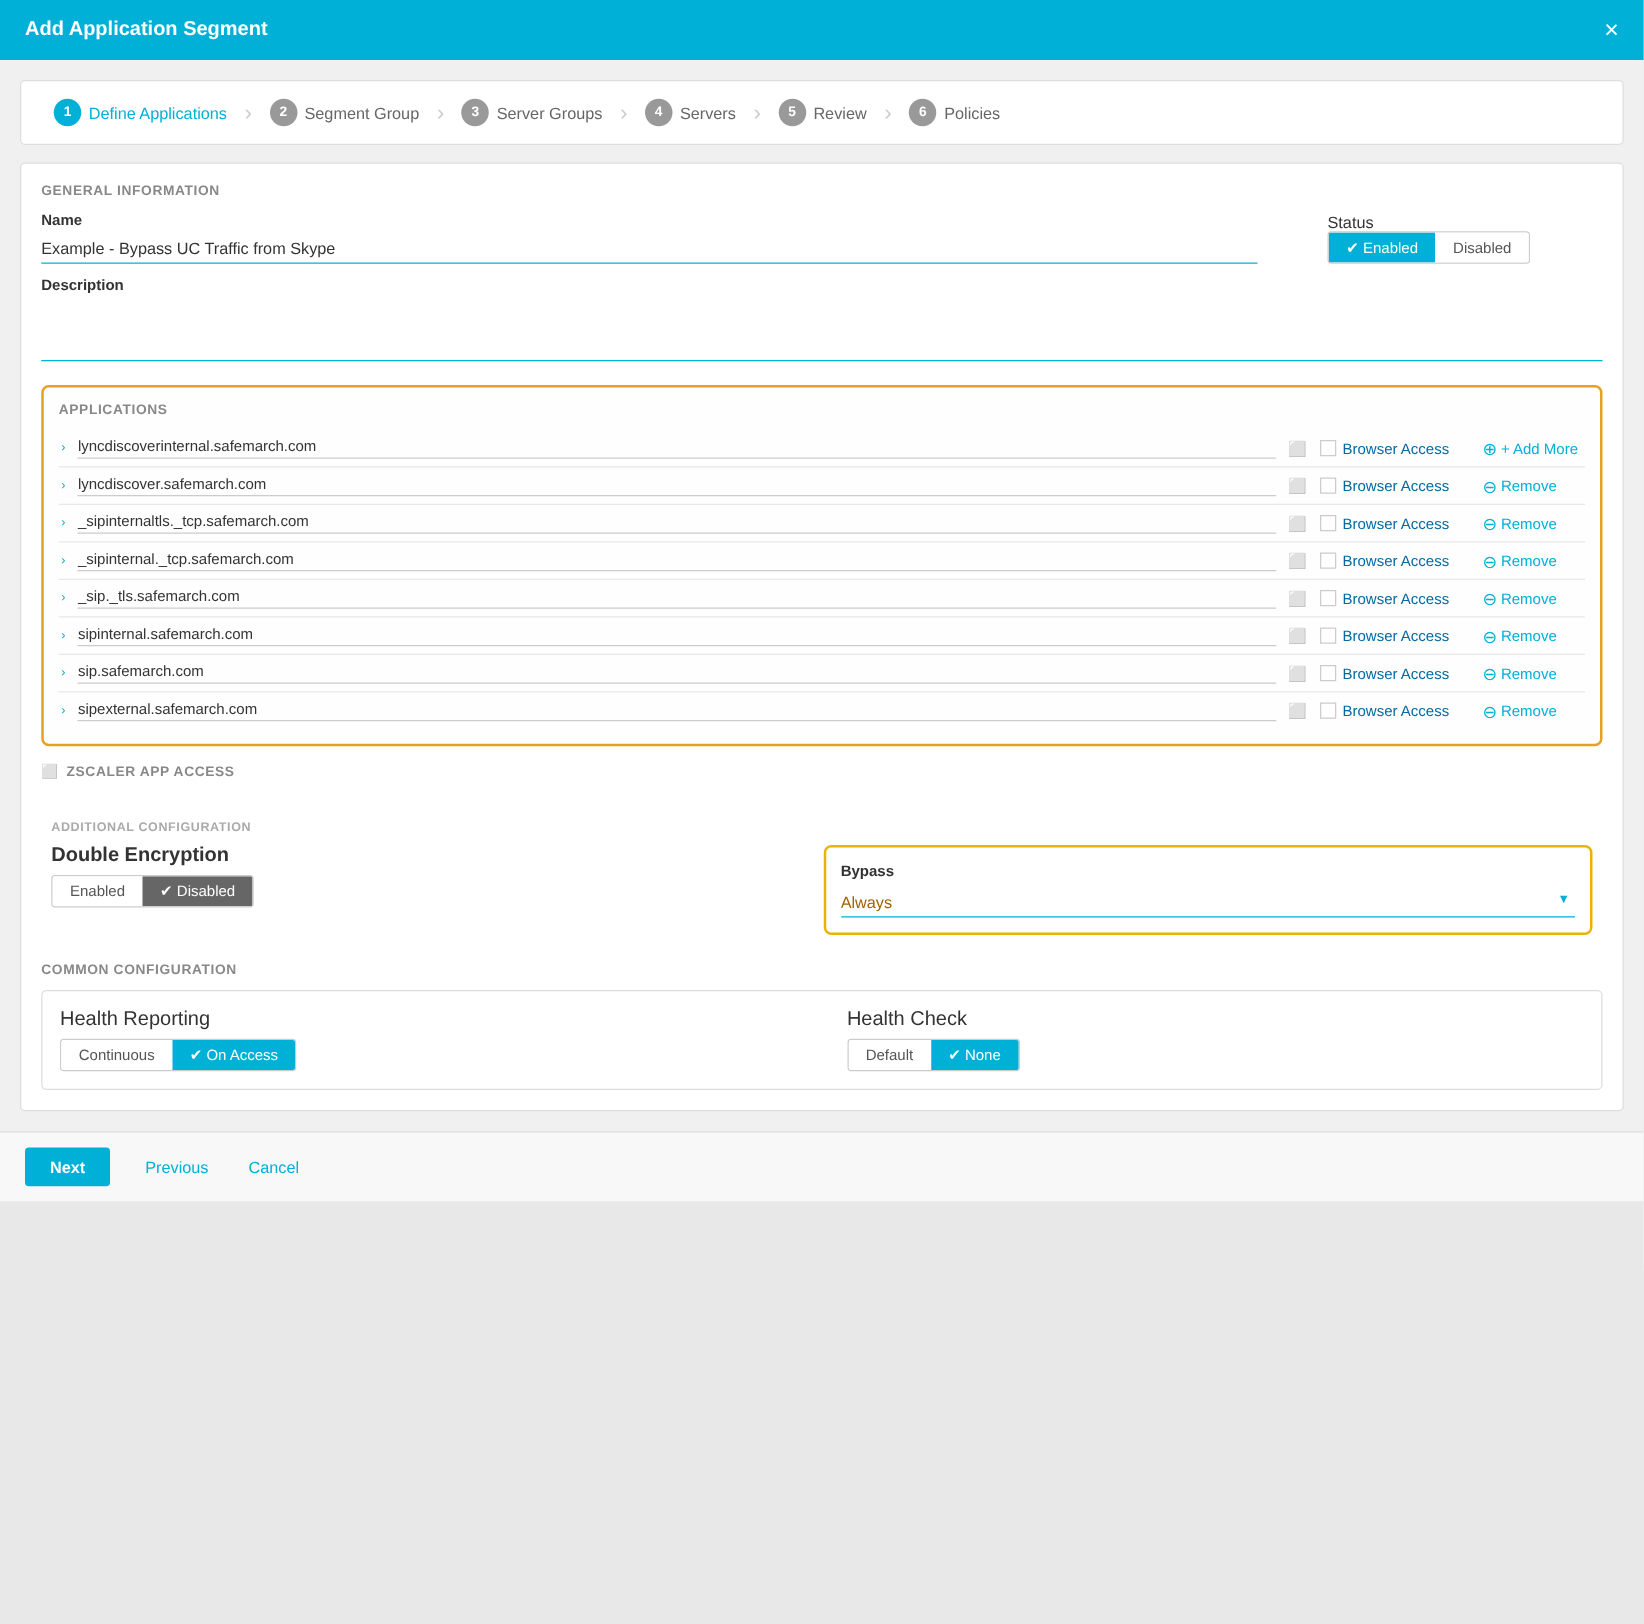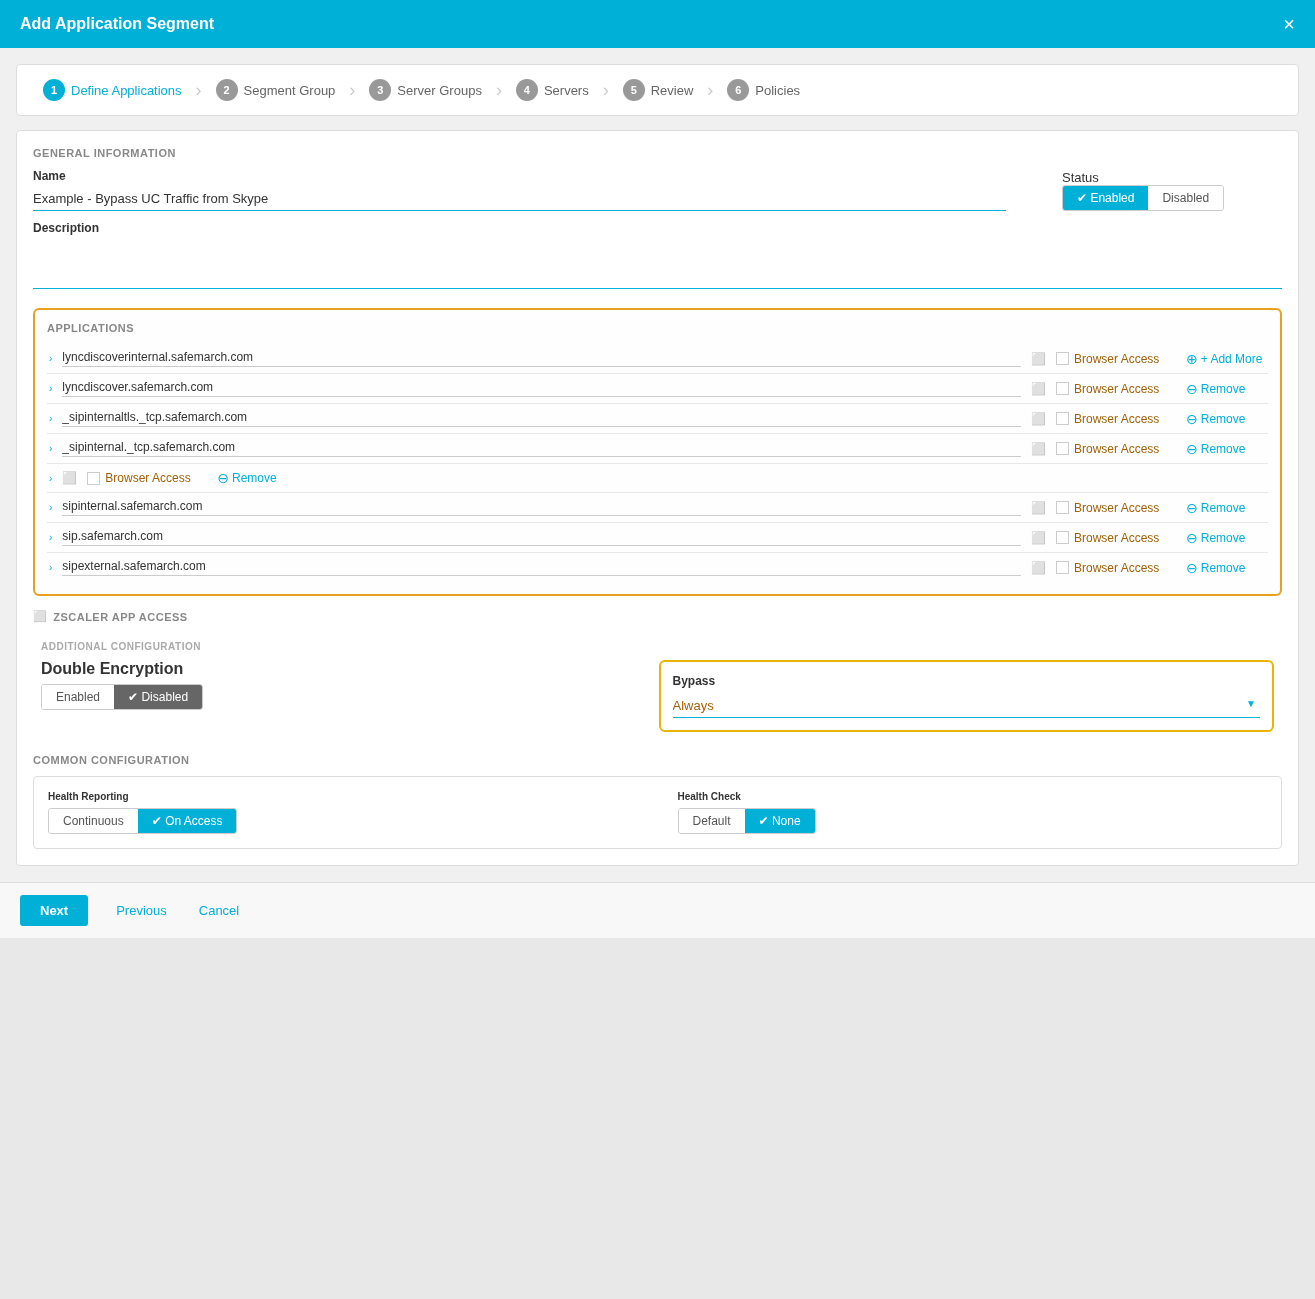--- a/index.html
+++ b/index.html
@@ -175,21 +175,21 @@
       min-width: 120px;
     }
     .browser-access-checkbox {
       width: 13px;
       height: 13px;
       border: 1px solid #ccc;
       background: white;
       flex-shrink: 0;
     }
     .browser-access-label {
-      color: #a16207;
+      color: #0369a1;
       font-size: 12px;
     }
     .action-btn {
       font-size: 12px;
       color: #00b0d7;
       min-width: 80px;
       text-align: right;
       cursor: pointer;
       background: none;
       border: none;
@@ -217,20 +217,21 @@
     .additional-config {
       padding: 8px;
     }
     .additional-config-label {
       font-size: 10px;
       font-weight: bold;
       color: #aaa;
       letter-spacing: 0.5px;
       text-transform: uppercase;
       margin-bottom: 8px;
+      margin-top: 15px;
     }
     .config-row { display: flex; gap: 30px; align-items: flex-start; }
     .config-group { flex: 1; }
     .config-group label {
       display: block;
       font-weight: bold;
       font-size: 16px;
       margin-bottom: 6px;
     }
 
@@ -275,22 +276,22 @@
     .common-config { margin-top: 10px; }
     .common-config-inner {
       border: 1px solid #ddd;
       border-radius: 4px;
       padding: 14px;
     }
     .common-row { display: flex; gap: 40px; }
     .common-group { flex: 1; }
     .common-group label {
       display: block;
-      font-weight: bold;
-      font-size: 10px;
+      font-weight: normal;
+      font-size: 16px;
       margin-bottom: 6px;
     }
 
     
     .modal-footer {
       background: #f8f8f8;
       border-top: 1px solid #ddd;
       padding: 12px 20px;
       display: flex;
       align-items: center;
@@ -450,20 +451,21 @@
           <span class="browser-access-label">Browser Access</span>
         </div>
         <button class="action-btn remove">
           <span class="remove-icon">⊖</span>
           <span>Remove</span>
         </button>
       </div>
 
       <div class="app-row">
         <span class="app-chevron">›</span>
+        <span class="app-name">_sip._tls.safemarch.com</span>
         <span class="app-icon">⬜</span>
         <div class="browser-access-group">
           <div class="browser-access-checkbox"></div>
           <span class="browser-access-label">Browser Access</span>
         </div>
         <button class="action-btn remove">
           <span class="remove-icon">⊖</span>
           <span>Remove</span>
         </button>
       </div>

